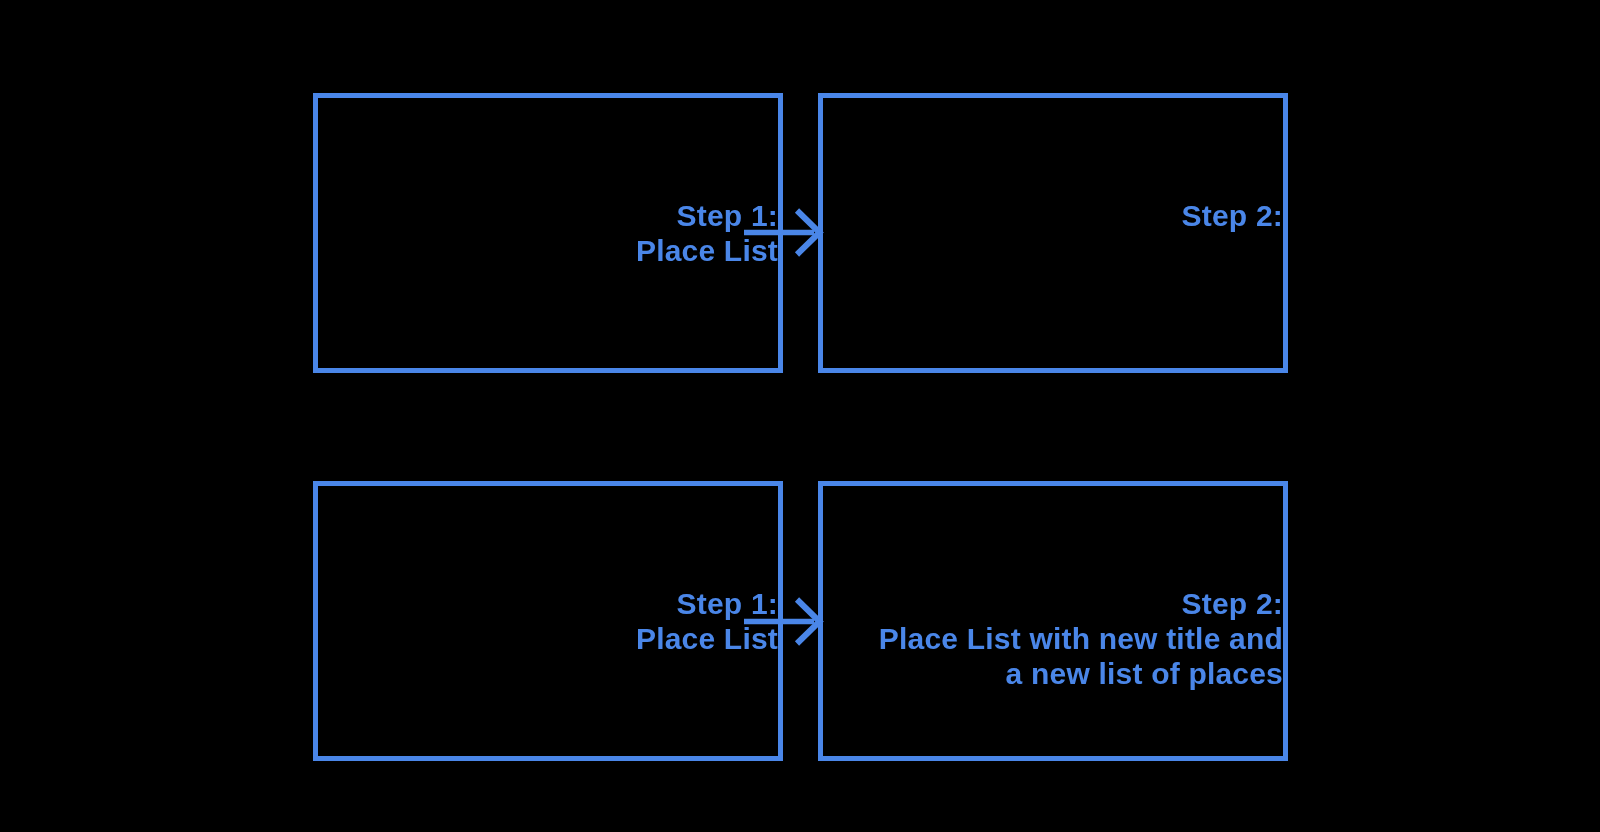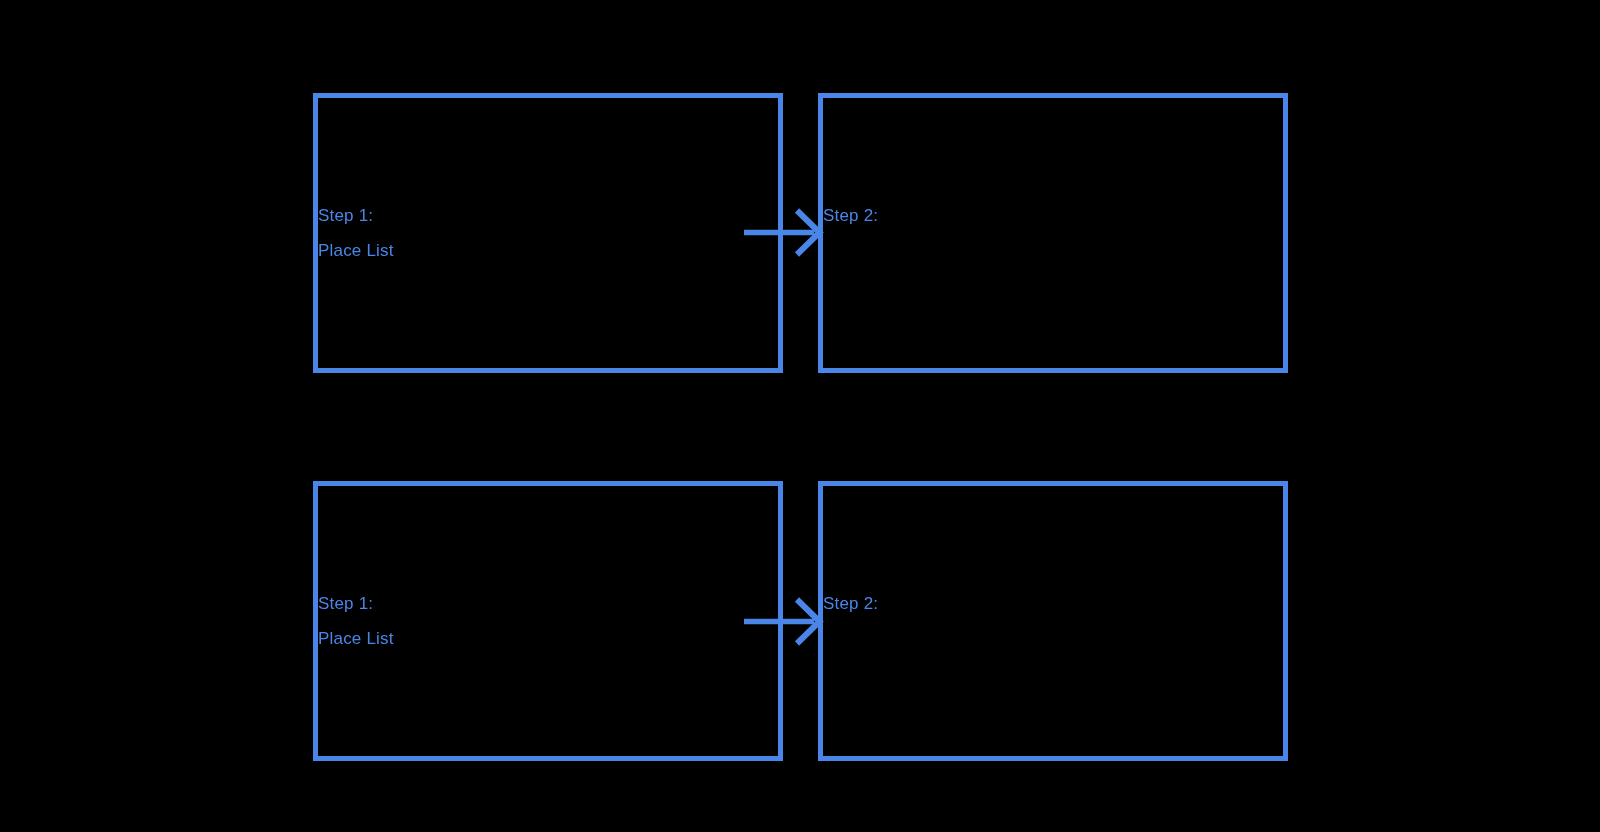--- a/index.html
+++ b/index.html
@@ -31,25 +31,25 @@
   }
   .box-r1c1{ left:313px; top:93px;  }
   .box-r1c2{ left:818px; top:93px;  }
   .box-r2c1{ left:313px; top:481px; }
   .box-r2c2{ left:818px; top:481px; }
   .label{
     position:absolute;
     top:100px;
     left:0;
     right:0;
-    text-align:left;
+    text-align:right;
     color:var(--accent);
-    font-size:17px;
+    font-size:30px;
     line-height:35px;
-    font-weight:400;
+    font-weight:700;
     letter-spacing:0.2px;
   }
   .subtitle{
     white-space:pre-line;
   }
   svg.arrows{
     position:absolute;
     left:0; top:0;
     width:1600px;
     height:832px;
@@ -78,20 +78,22 @@
   <div class="step-box box-r2c1">
     <div class="label">
       <div class="title">Step 1:</div>
       <div class="subtitle">Place List</div>
     </div>
   </div>
 
   <div class="step-box box-r2c2">
     <div class="label">
       <div class="title">Step 2:</div>
+      <div class="subtitle">Place List with new title and
+a new list of places</div>
     </div>
   </div>
 
   <svg class="arrows" viewBox="0 0 1600 832" aria-hidden="true">
     <g stroke="currentColor" fill="none">
       <line x1="744" y1="232.5" x2="814" y2="232.5" stroke-width="5.5"></line>
       <polyline points="797,210.5 819.5,232.5 797,254.5" stroke-width="6" stroke-linejoin="miter"></polyline>
     </g>
     <g stroke="currentColor" fill="none">
       <line x1="744" y1="621.5" x2="814" y2="621.5" stroke-width="5.5"></line>

